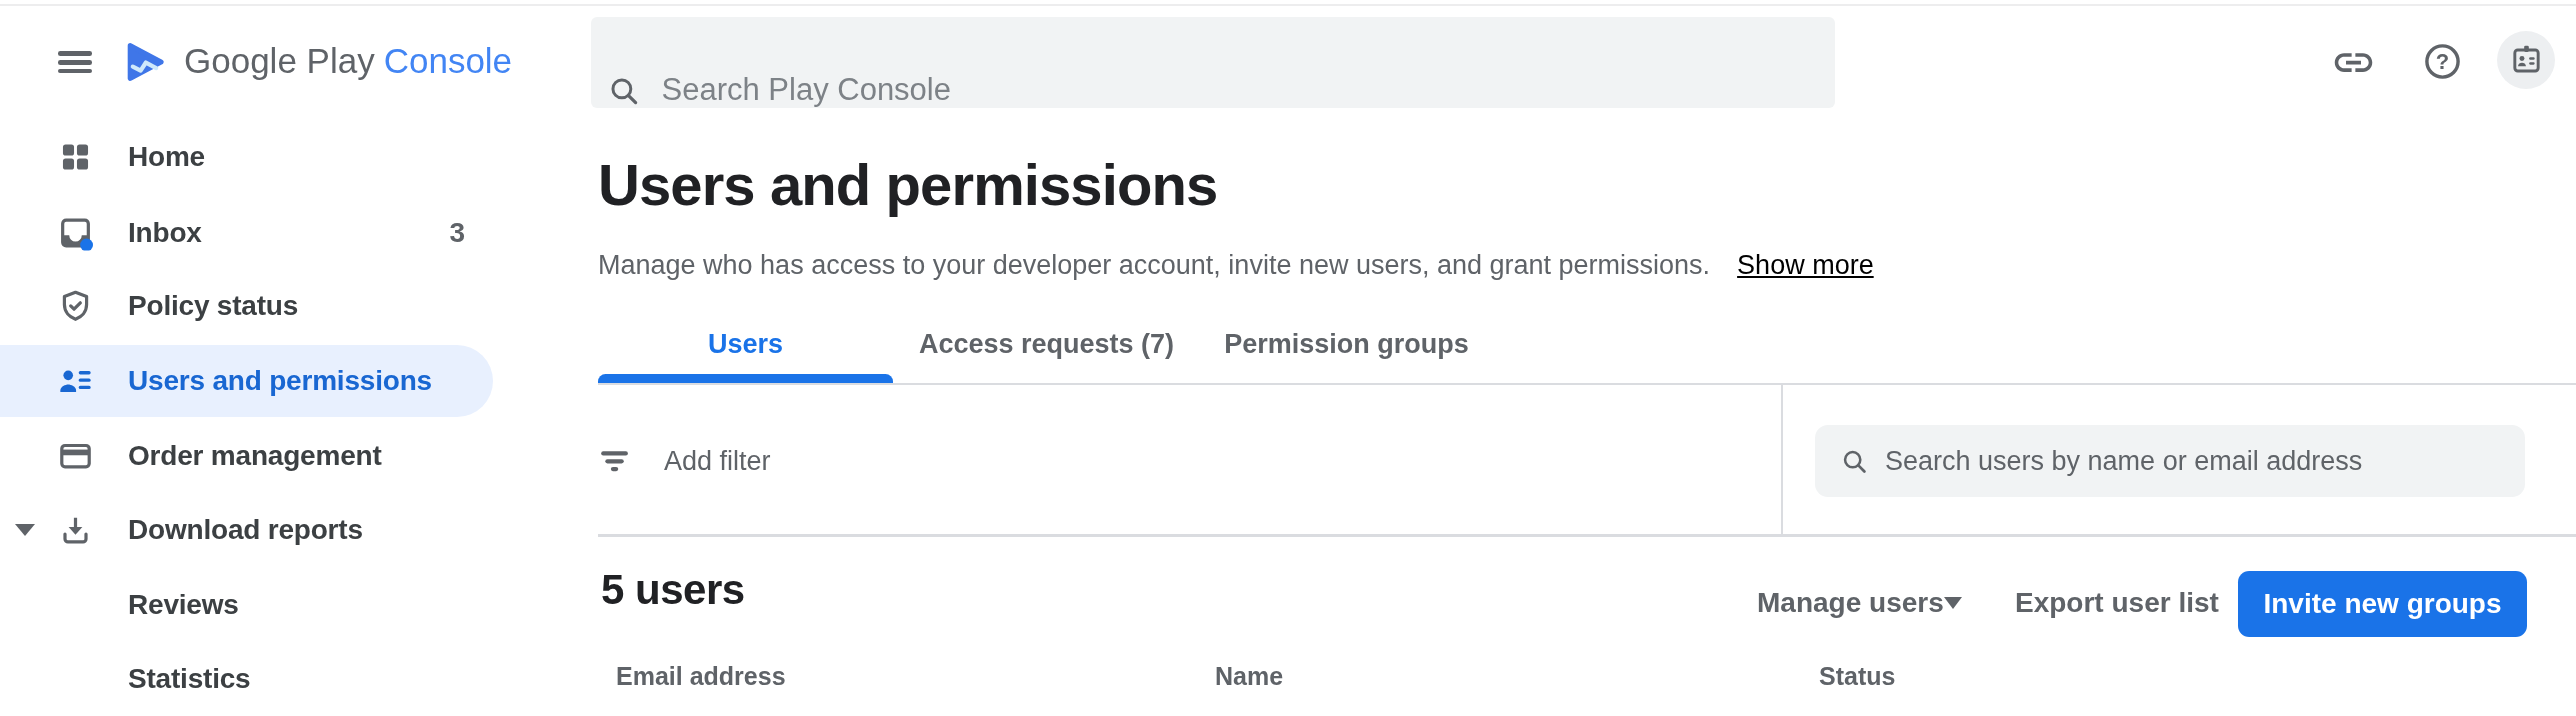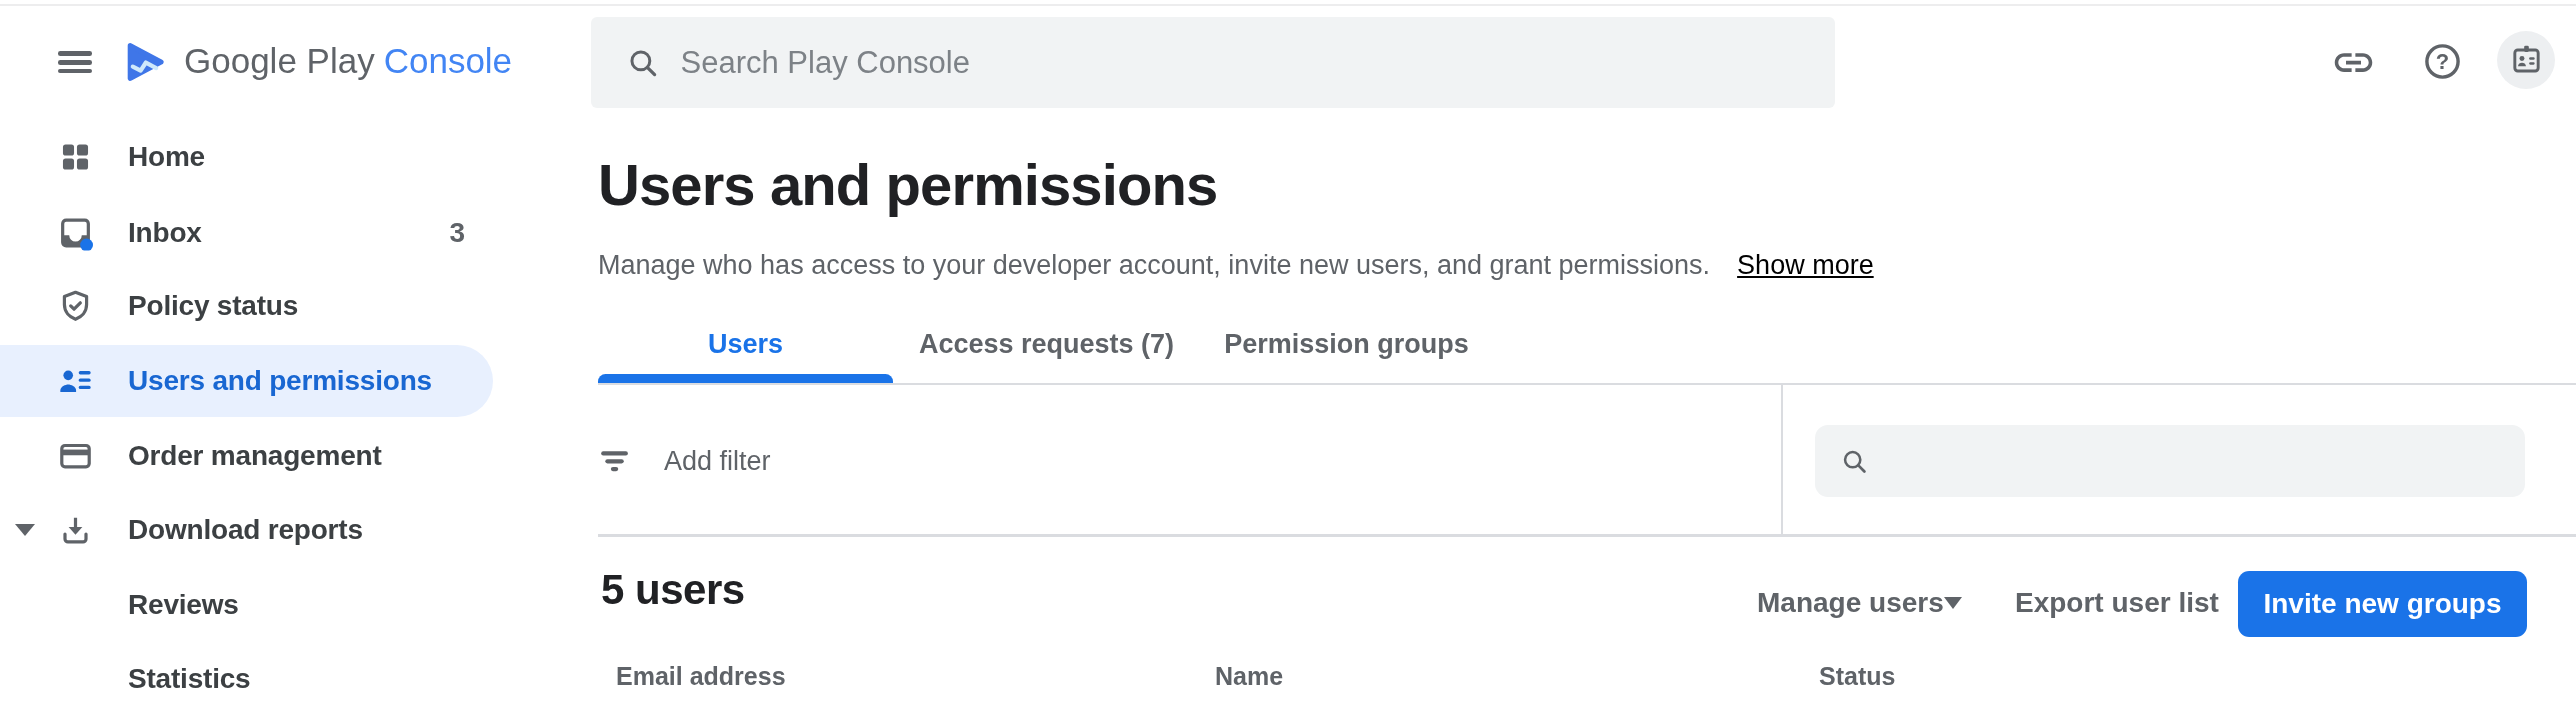--- a/index.html
+++ b/index.html
@@ -11,21 +11,21 @@
   #topline { left:0; top:3.7px; width:2576px; height:1.9px; background:#ededee; }
 
   #hamburger { left:58px; top:51px; width:34px; height:22.4px; cursor:pointer; }
   #hamburger .bar { width:34px; height:4.7px; background:#5f6368; border-radius:2.3px; margin-bottom:4.2px; }
 
   #logo-svg { left:123px; top:39px; }
   #logo-text { left:184px; top:62px; transform:translateY(-52%); font-size:35px; color:#5f6368; white-space:nowrap; }
   #logo-text .accent { color:#4285f4; margin-left:9px; }
 
   #console-search { left:591px; top:17px; width:1244px; height:91px; background:#f1f3f4;
-                    border-radius:6px; display:flex; align-items:center; padding-left:35px; }
+                    border-radius:6px; display:flex; align-items:flex-end; padding-left:16px; }
   #console-search input { border:none; outline:none; background:transparent; margin-left:20.5px;
                     font-size:31px; color:#3c4043; width:1027px; font-family:inherit; }
   #console-search input::placeholder { color:#7d8287; opacity:1; }
 
   .hdr-icon { cursor:pointer; }
   #link-icon { left:2331px; top:40px; }
   #help-icon { left:2423px; top:42px; }
   #account-chip { left:2497px; top:31px; width:58px; height:58px; border-radius:50%;
                   background:#edeff1; display:flex; align-items:center; justify-content:center; cursor:pointer; }
 
@@ -215,20 +215,21 @@
   <rect x="10.5" y="19.5" width="8" height="4.6" rx="2.3" fill="#5f6368"></rect>
 </svg>
 <span class="abs" id="add-filter-label">Add filter</span>
 <div class="abs" id="vdivider"></div>
 
 <div class="abs" id="user-search">
   <svg width="29" height="29" viewBox="0 0 24 24">
     <circle cx="10.5" cy="10.5" r="6.3" fill="none" stroke="#5f6368" stroke-width="2.1"></circle>
     <line x1="15.2" y1="15.2" x2="20.2" y2="20.2" stroke="#5f6368" stroke-width="2.3" stroke-linecap="round"></line>
   </svg>
+  <input type="text" placeholder="Search users by name or email address" style="">
 </div>
 <div class="abs" id="filterline"></div>
 
 <div class="abs" id="users-count">5 users</div>
 
 <div class="abs" id="manage-users">
   <span class="lbl">Manage users</span>
   <span class="caret"></span>
 </div>
 <span class="abs" id="export-btn">Export user list</span>

